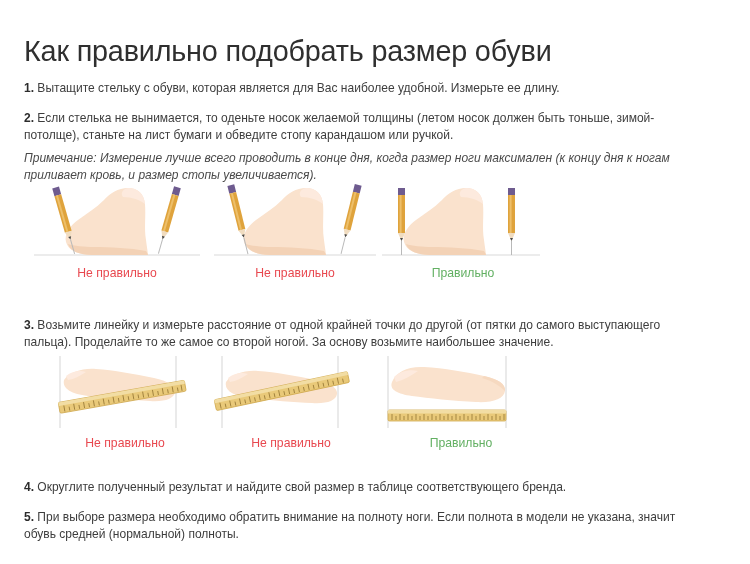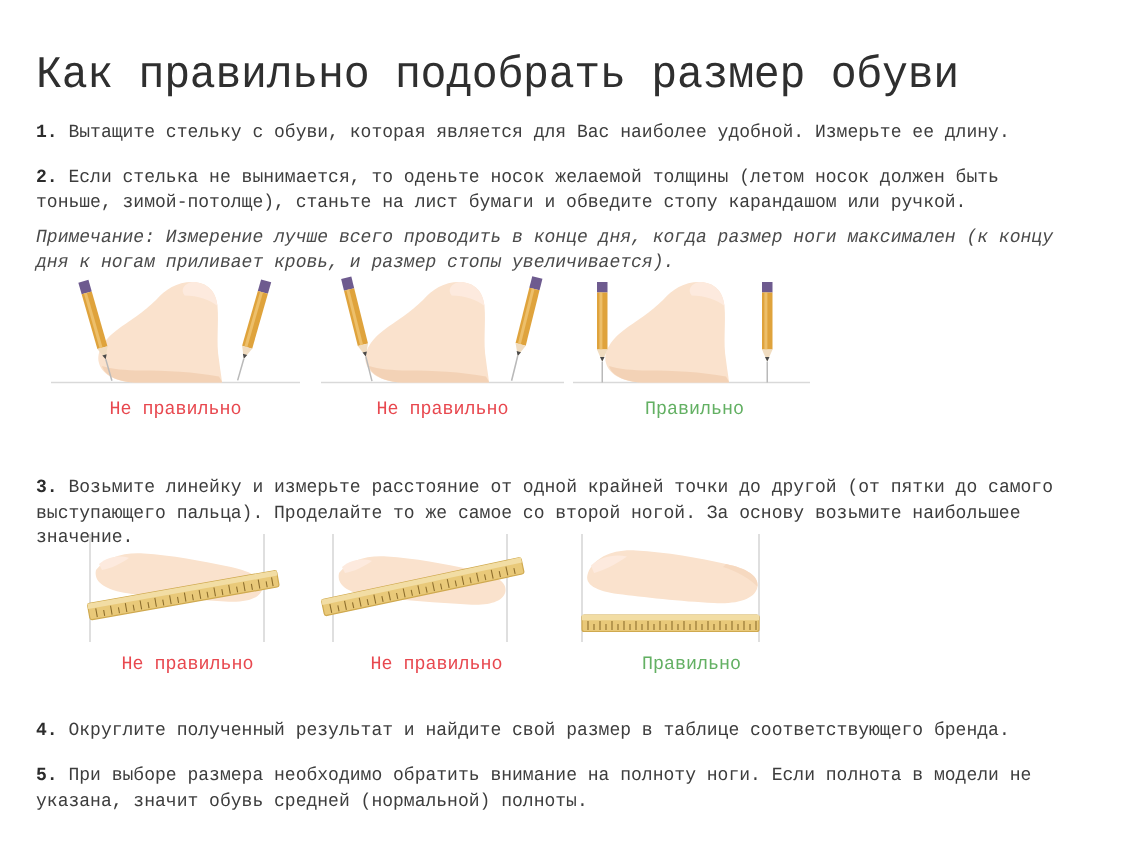--- a/index.html
+++ b/index.html
@@ -15,21 +15,20 @@
     font-family: "Liberation Sans", "DejaVu Sans", sans-serif;
     color: #3a3a3a;
     -webkit-font-smoothing: antialiased;
   }
   .page {
     position: relative;
     width: 596px;
     height: 564px;
     padding: 0;
     box-sizing: border-box;
-    font-family: Liberation Mono, monospace;
   }
 
   
   .page-title {
     position: absolute;
     left: 24px;
     top: 14px;
     font-size: 30px;
     line-height: 34px;
     font-weight: 400;

